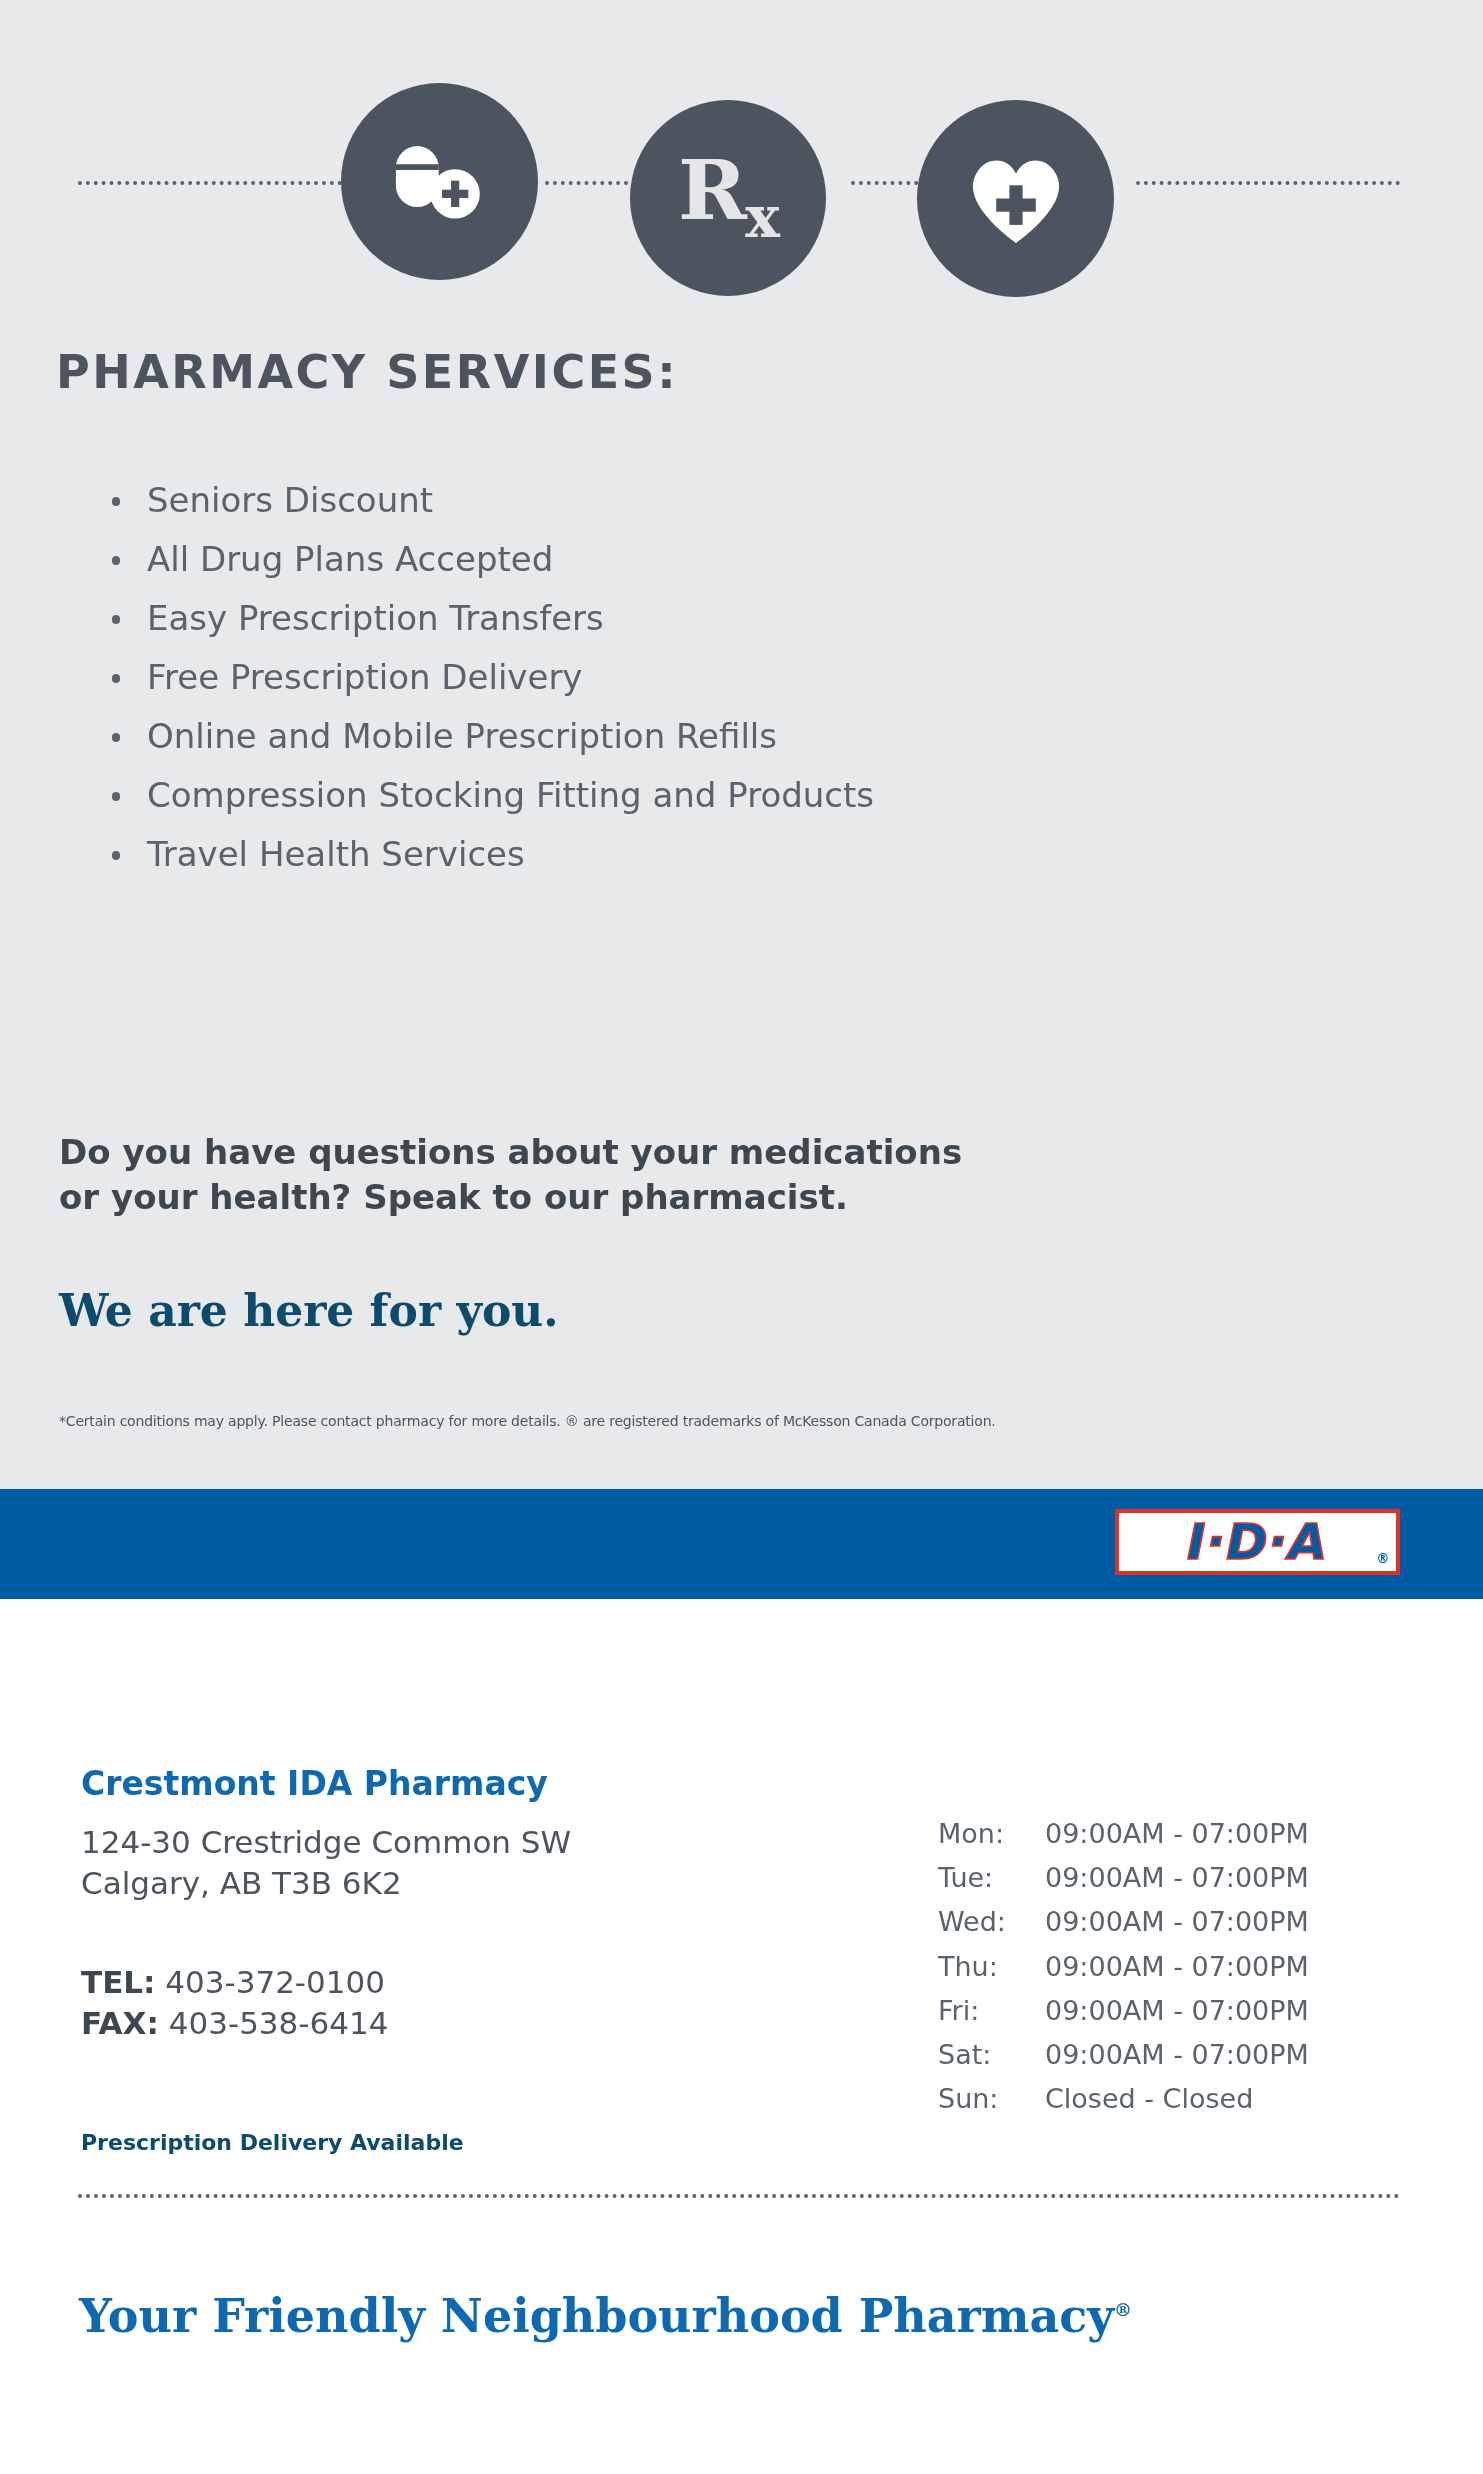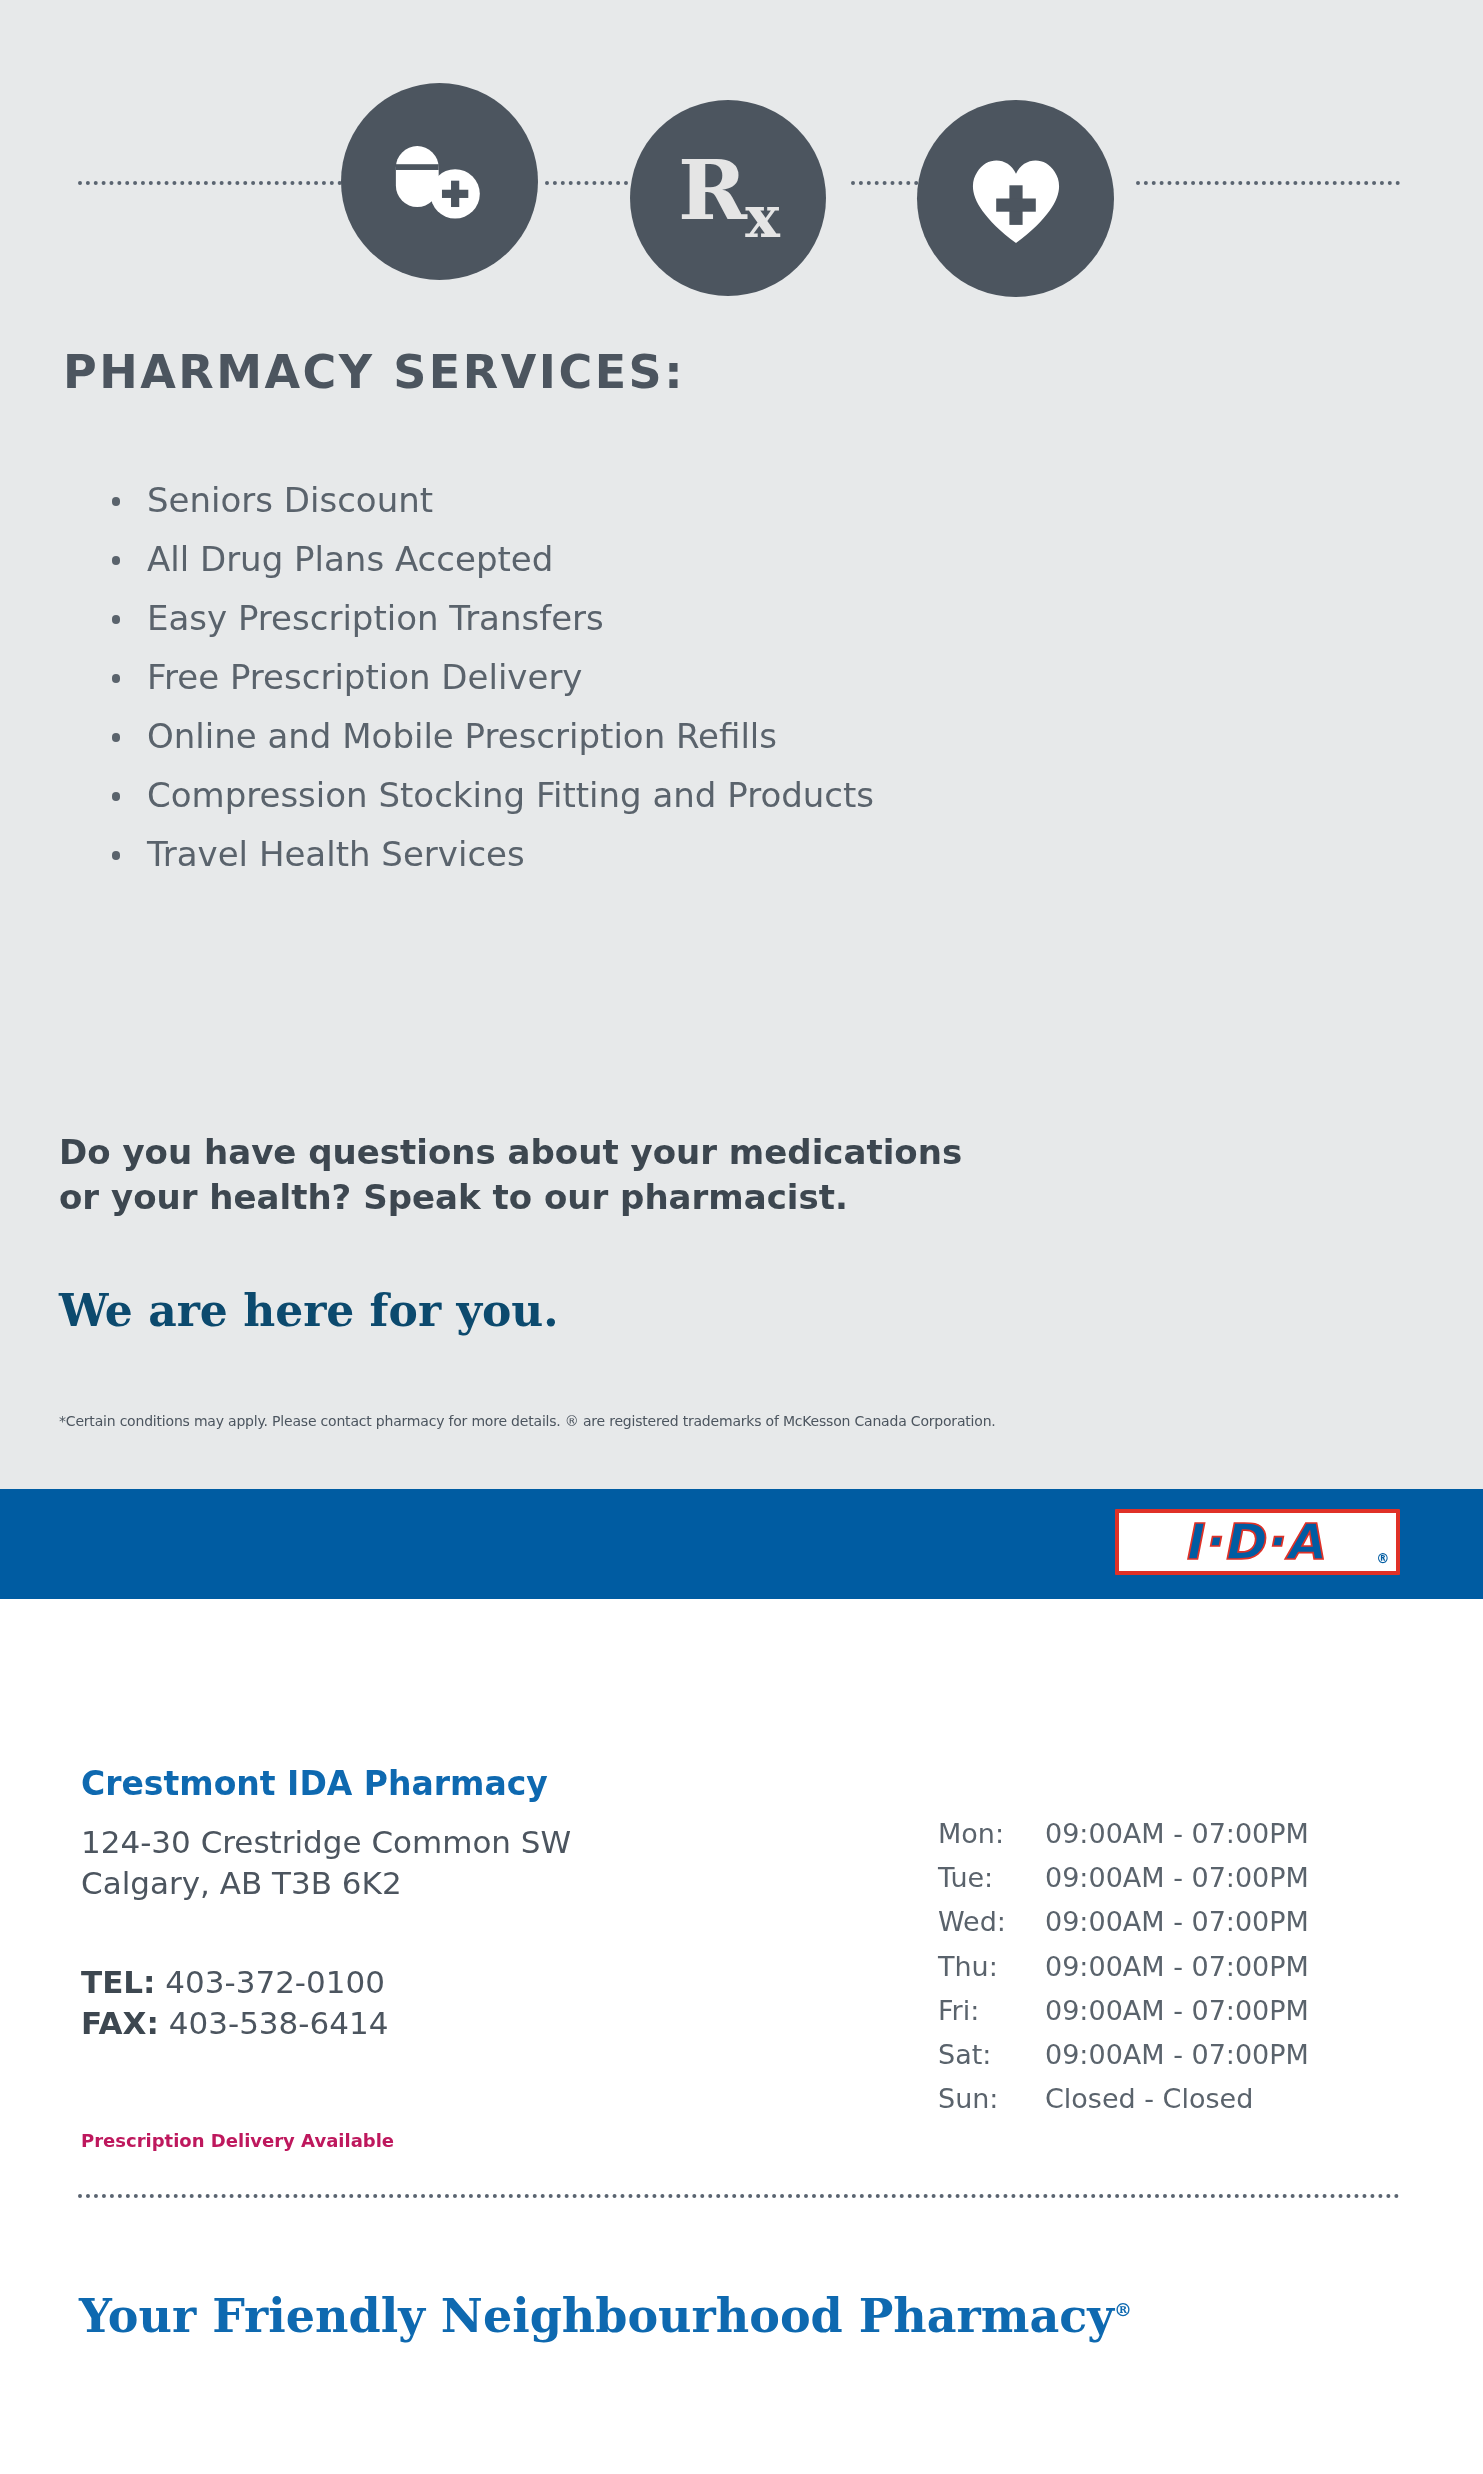--- a/index.html
+++ b/index.html
@@ -62,21 +62,21 @@
     font-size: 83px;
     font-weight: bold;
     letter-spacing: -1.7px;
     line-height: 1;
   }
   .rx-text sub { font-size: 58px; }
 
   
   .services-title {
     position: absolute;
-    left: 63px; top: 345px;
+    left: 56px; top: 345px;
     font-size: 46px;
     font-weight: bold;
     letter-spacing: 2.5px;
     color: #4c555f;
   }
 
   
   .services-list {
     position: absolute;
     left: 107px; top: 471px;
@@ -182,23 +182,23 @@
     position: absolute;
     left: 81px; top: 1962px;
     font-size: 31px;
     line-height: 1.32;
     color: #4c555f;
   }
   .store-phones b { color: #3d4750; }
   .delivery-note {
     position: absolute;
     left: 81px; top: 2130px;
-    font-size: 18px;
-    font-weight: bold;
-    color: #be185d;
+    font-size: 22px;
+    font-weight: bold;
+    color: #0c4a6e;
     text-align: center;
   }
 
   
   .hours {
     position: absolute;
     left: 938px; top: 1818px;
     font-size: 27px;
     color: #5a636c;
     border-collapse: collapse;

